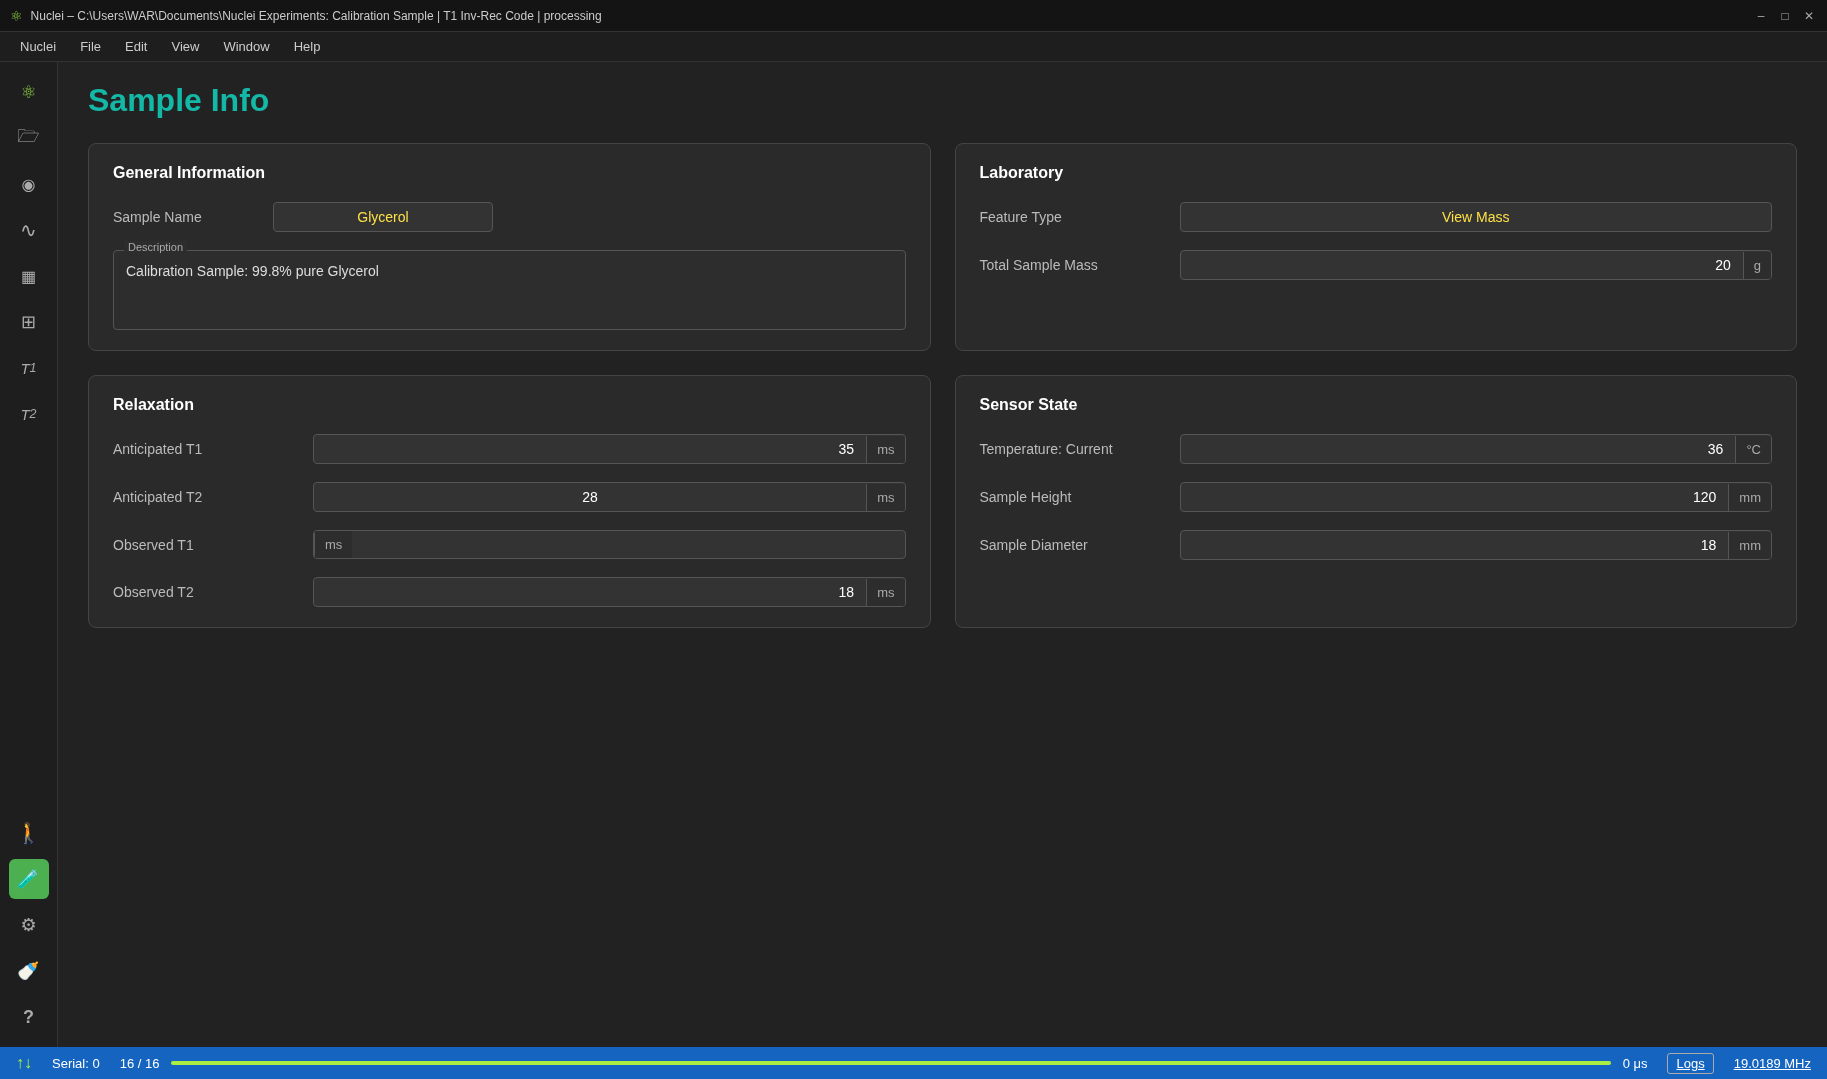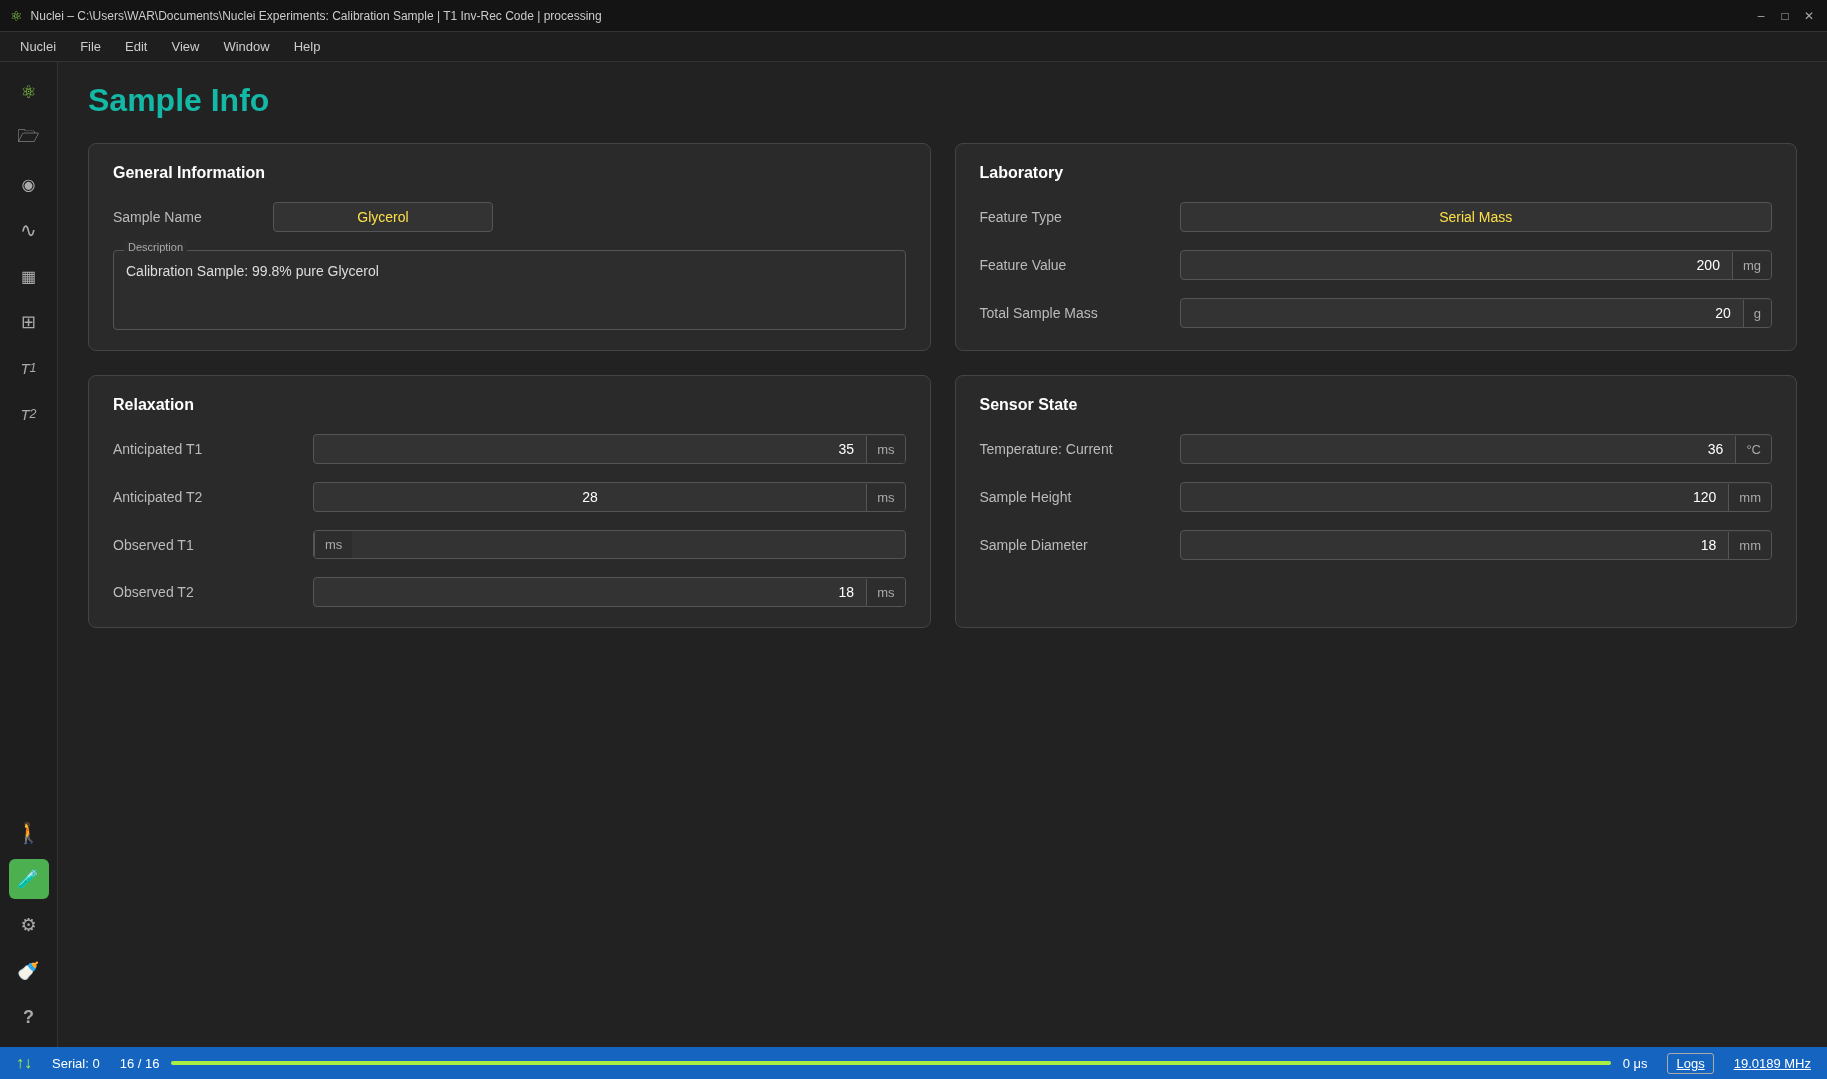--- a/index.html
+++ b/index.html
@@ -322,30 +322,23 @@
             <span>Calibration Sample: 99.8% pure Glycerol</span>
           </div>
         </div>
       </div>
 
       <div class="card">
         <div class="card-title">Laboratory</div>
 
         <div class="field-row">
           <div class="field-label field-label-wide">Feature Type</div>
-          <div class="field-input" style="text-align:center;">Serial Mass</div>
-        </div>
-
-        <div class="field-row">
-          <div class="field-label field-label-wide">Feature Value</div>
-          <div class="input-row">
-            <div class="input-value" style="text-align:right;">200</div>
-            <div class="input-unit">mg</div>
-          </div>
-        </div>
+          <div class="field-input" style="text-align:center;">View Mass</div>
+        </div>
+
 
         <div class="field-row">
           <div class="field-label field-label-wide">Total Sample Mass</div>
           <div class="input-row">
             <div class="input-value" style="text-align:right;">20</div>
             <div class="input-unit">g</div>
           </div>
         </div>
       </div>
 

